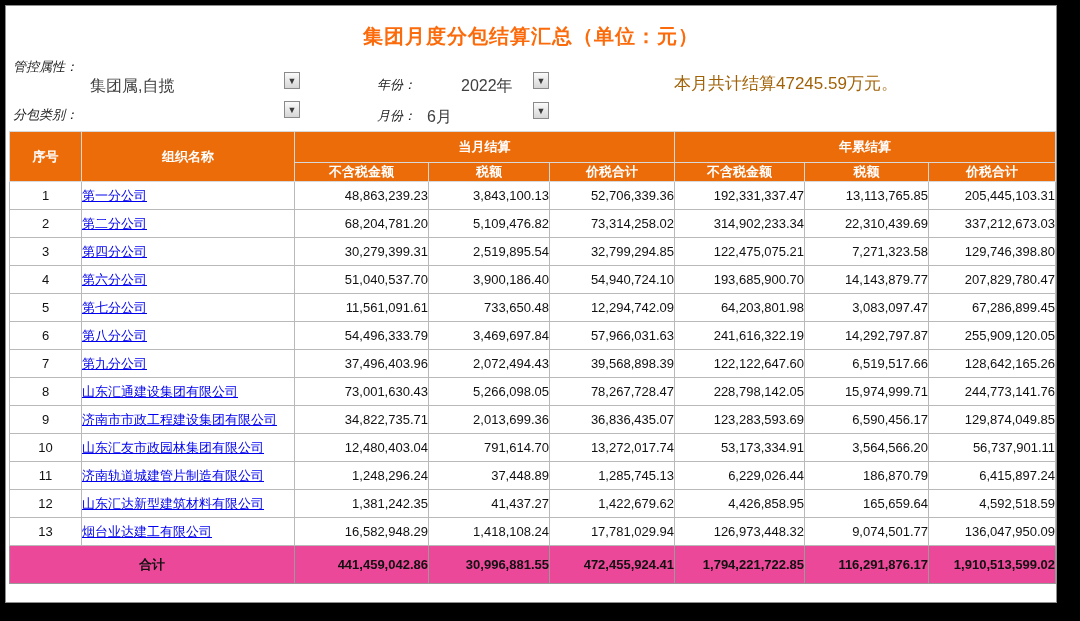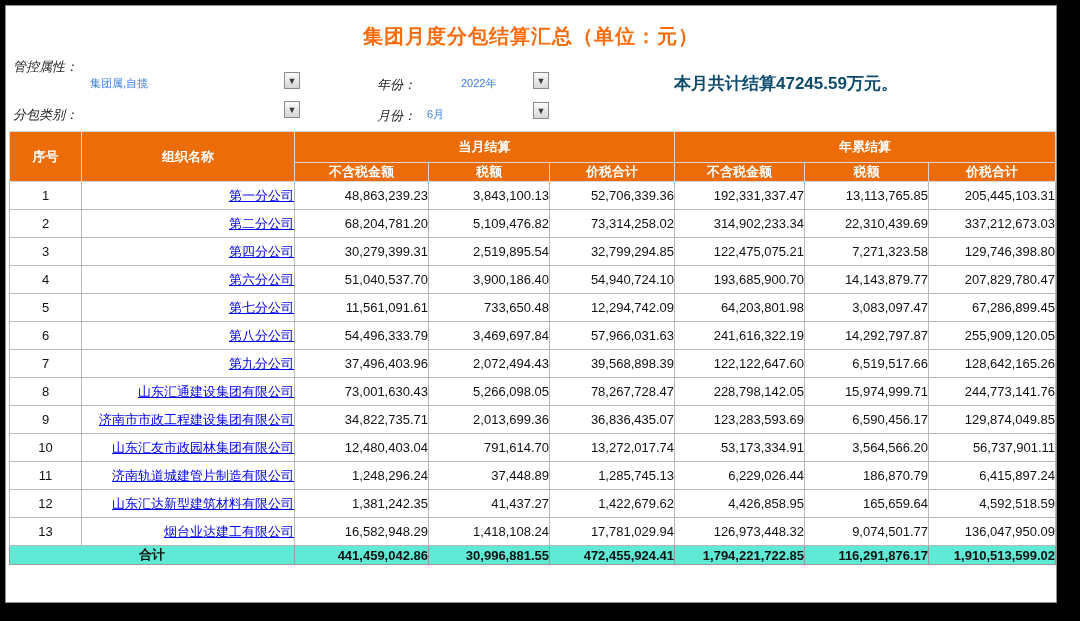--- a/index.html
+++ b/index.html
@@ -11,53 +11,53 @@
   }
   .page {
     position:relative; width:100%; height:100%;
     background:#fff; border:1px solid #8f8f8f; overflow:hidden;
   }
   .title {
     position:absolute; top:17px; left:0; right:0; text-align:center;
     color:#fb6b0b; font-size:20px; font-weight:bold; letter-spacing:1px;
   }
   .flt-label { position:absolute; font-style:italic; font-size:13px; color:#1b1b1b; }
-  .flt-value { position:absolute; font-size:11px; color:#3b82f6; }
+  .flt-value { position:absolute; font-size:16px; color:#404040; }
   .flt-value.small { font-size:9px; line-height:11px; width:196px; color:#222; }
   .dd-btn {
     position:absolute; width:16px; height:17px;
     background:linear-gradient(#fafafa,#d6d6d6);
     border:1px solid #8a8a8a; display:flex; align-items:center; justify-content:center;
     font-size:9px; color:#3a3a3a; cursor:pointer; user-select:none;
   }
   .summary {
     position:absolute; top:66px; left:668px;
-    color:#0c4a6e; font-size:17px; font-weight:bold;
+    color:#a16207; font-size:17px; font-weight:normal;
   }
   table.rpt {
     position:absolute; top:125px; left:3px;
     border-collapse:collapse; table-layout:fixed; width:1046px;
     font-size:13px; border:1px solid #9b9b9b;
   }
   table.rpt th {
     background:#ed6c0a; color:#fff; font-weight:bold;
     border:1px solid #d8d8d8; padding:0; font-size:13px;
   }
   tr.h1 th { height:31px;text-align:center; }
   tr.h2 th { height:16px; }
   table.rpt td {
     border:1px solid #b9b9b9; height:28px; padding:0; color:#111;
     background:#fff; overflow:hidden; white-space:nowrap;
   }
   td.seq { text-align:center; }
-  td.org { padding-left:6px; text-align:right; }
+  td.org { padding-left:6px; text-align:left; }
   td.num { text-align:right; padding-right:8px; }
   a.link { color:#0000ee; text-decoration:underline; cursor:pointer; }
   tr.total td {
-    background:#5eead4; border-color:#9a9a9a; font-weight:bold; height:19px;
+    background:#ec4899; border-color:#9a9a9a; font-weight:bold; height:38px;
   }
   tr.total td.lbl { text-align:center; }
 </style>
 </head>
 <body>
 
 <div class="frame">
   <div class="page">
 
     <div class="title">集团月度分包结算汇总（单位：元）</div>

